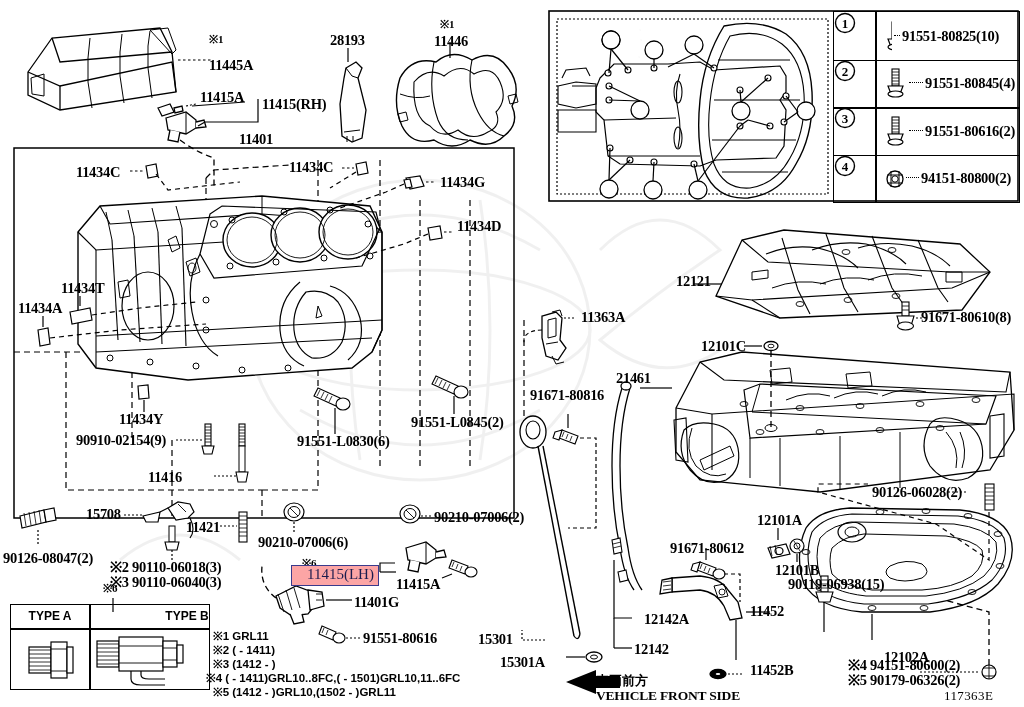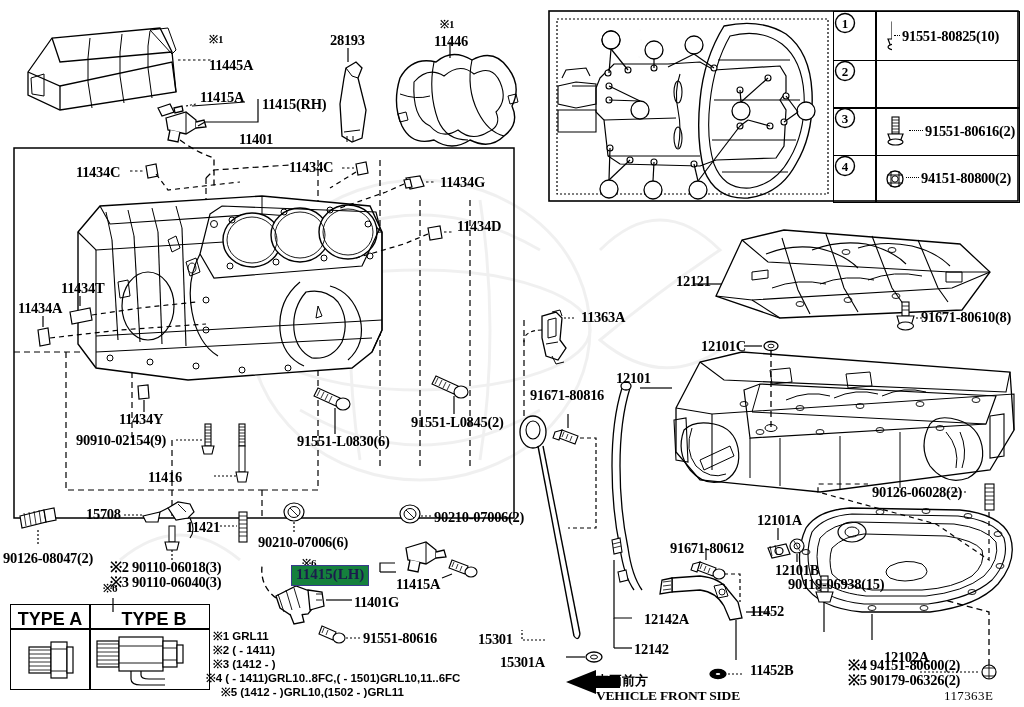--- a/index.html
+++ b/index.html
@@ -18,28 +18,28 @@
   .lbl.xs{font-size:11px;}
   .note{
     position:absolute;font-family:"Liberation Sans",sans-serif;
     font-size:11.5px;font-weight:bold;white-space:nowrap;line-height:1.18;
   }
   .diagid{
     position:absolute;font-family:"Liberation Serif",serif;
     font-size:13px;letter-spacing:0.4px;
   }
   .hilite{
-    position:absolute;background:#15803d;border:1px solid #3a3a8c;
-    color:#1b1b4d;font-family:"Liberation Serif",serif;font-weight:bold;
-    font-size:15px;padding:1px 4px 2px 4px;white-space:nowrap;line-height:1.05;
+    position:absolute;background:#fca5a5;border:1px solid #3a3a8c;
+    color:#1b1b4d;font-family:"Liberation Serif",serif;font-weight:normal;
+    font-size:15px;padding:1px 4px 2px 15px;white-space:nowrap;line-height:1.05;
   }
   .boxtbl{position:absolute;border:1.6px solid #000;background:transparent;}
   .tblhdr{
     font-family:"Liberation Sans",sans-serif;font-weight:bold;
-    font-size:18px;text-align:center;
+    font-size:12px;text-align:center;
   }
   .jp{font-family:"DejaVu Sans",sans-serif;font-size:13px;font-weight:bold;}
   .vfs{font-family:"Liberation Serif",serif;font-size:13.5px;font-weight:bold;letter-spacing:-0.2px;}
   svg{position:absolute;left:0;top:0;}
   .wm{opacity:0.055;}
 </style>
 </head>
 <body>
 
 <div id="stage">
@@ -695,21 +695,21 @@
   <div class="lbl" style="left:500px;top:655px;font-family:Liberation Serif, serif;">15301A</div>
   <div class="lbl" style="left:670px;top:541px;">91671-80612</div>
   <div class="lbl" style="left:644px;top:612px;">12142A</div>
   <div class="lbl" style="left:634px;top:642px;">12142</div>
   <div class="lbl" style="left:750px;top:663px;">11452B</div>
   <div class="lbl" style="left:750px;top:604px;">11452</div>
 
   <div class="lbl" style="left:676px;top:274px;">12121</div>
   <div class="lbl" style="left:921px;top:310px;">91671-80610(8)</div>
   <div class="lbl" style="left:701px;top:339px;">12101C</div>
-  <div class="lbl" style="left:616px;top:371px;">12101</div>
+  <div class="lbl" style="left:616px;top:371px;">21461</div>
   <div class="lbl" style="left:872px;top:485px;">90126-06028(2)</div>
   <div class="lbl" style="left:757px;top:513px;">12101A</div>
   <div class="lbl" style="left:775px;top:563px;">12101B</div>
   <div class="lbl" style="left:788px;top:577px;">90119-06938(15)</div>
   <div class="lbl" style="left:884px;top:650px;">12102A</div>
 
   <div class="lbl" style="left:848px;top:658px;">※4 94151-80600(2)</div>
   <div class="lbl" style="left:848px;top:673px;">※5 90179-06326(2)</div>
 
   <div class="boxtbl" style="left:833px;top:11px;width:185px;height:190px;">
@@ -736,20 +736,30 @@
       <span style="position:relative;left:2px;border-top:1.4px dotted #000;width:14px;height:1px;display:inline-block;top:0;"></span>
       <span class="lbl" style="position:relative;left:4px;top:0;">91551-80825(10)</span>
     </div>
 
     <div style="position:absolute;left:0;top:47.5px;width:41px;height:47.5px;display:flex;align-items:center;justify-content:center;">
       <svg width="22" height="22">
         <circle cx="11" cy="11" r="9.5" fill="#fff" stroke="#000" stroke-width="1.4"></circle>
         <text x="11" y="16" font-family="Liberation Serif, serif" font-size="13" font-weight="bold" text-anchor="middle">2</text>
       </svg>
     </div>
+    <div style="position:absolute;left:41px;top:47.5px;width:144px;height:47.5px;display:flex;align-items:center;">
+      <svg width="24" height="34" style="position:relative;margin-left:8px;">
+        <rect x="9" y="3" width="7" height="17" fill="#fff" stroke="#000" stroke-width="1.1"></rect>
+        <path d="M9 6 H16 M9 9 H16 M9 12 H16 M9 15 H16 M9 18 H16" stroke="#000" stroke-width="0.8"></path>
+        <path d="M5 20 H20 L17 28 H8 Z" fill="#fff" stroke="#000" stroke-width="1.2"></path>
+        <ellipse cx="12.5" cy="28" rx="7.5" ry="3" fill="#fff" stroke="#000" stroke-width="1.2"></ellipse>
+      </svg>
+      <span style="position:relative;left:2px;border-top:1.4px dotted #000;width:14px;height:1px;display:inline-block;"></span>
+      <span class="lbl" style="position:relative;left:4px;">91551-80845(4)</span>
+    </div>
 
     <div style="position:absolute;left:0;top:95px;width:41px;height:47.5px;display:flex;align-items:center;justify-content:center;">
       <svg width="22" height="22">
         <circle cx="11" cy="11" r="9.5" fill="#fff" stroke="#000" stroke-width="1.4"></circle>
         <text x="11" y="16" font-family="Liberation Serif, serif" font-size="13" font-weight="bold" text-anchor="middle">3</text>
       </svg>
     </div>
     <div style="position:absolute;left:41px;top:95px;width:144px;height:47.5px;display:flex;align-items:center;">
       <svg width="24" height="34" style="position:relative;margin-left:8px;">
         <rect x="9" y="3" width="7" height="17" fill="#fff" stroke="#000" stroke-width="1.1"></rect>
@@ -779,21 +789,21 @@
   </div>
 
   <div class="lbl xs" style="left:103px;top:583px;">※6</div>
   <svg width="30" height="16" style="position:absolute;left:105px;top:598px;">
     <path d="M8 0 L8 14" stroke="#000" stroke-width="1.2"></path>
   </svg>
   <div class="boxtbl" style="left:10px;top:604px;width:198px;height:84px;">
     <div style="position:absolute;left:78px;top:0;width:1.6px;height:84px;background:#000;"></div>
     <div style="position:absolute;left:0;top:23px;width:198px;height:1.6px;background:#000;"></div>
     <div class="tblhdr" style="position:absolute;left:0;top:4px;width:78px;">TYPE A</div>
-    <div class="tblhdr" style="position:absolute;left:64px;top:4px;width:118px;padding-left:20px;">TYPE B</div>
+    <div class="tblhdr" style="position:absolute;left:97px;top:4px;width:118px;padding-left:20px;">TYPE B</div>
 
     <svg width="74" height="56" style="position:absolute;left:4px;top:26px;">
       <g stroke="#000" stroke-width="1.2" fill="#fff">
         <rect x="14" y="16" width="22" height="26"></rect>
         <path d="M14 19 H36 M14 23 H36 M14 27 H36 M14 31 H36 M14 35 H36 M14 39 H36" stroke-width="0.8"></path>
         <rect x="36" y="11" width="16" height="36"></rect>
         <path d="M36 18 H52 M36 40 H52" stroke-width="0.9"></path>
         <rect x="52" y="16" width="6" height="26"></rect>
       </g>
     </svg>
@@ -810,20 +820,20 @@
         <path d="M38 40 L38 48 Q38 54 48 54 L72 54" fill="none"></path>
         <path d="M48 40 L48 44 Q48 48 56 48 L72 48" fill="none"></path>
       </g>
     </svg>
   </div>
 
   <div class="note" style="left:213px;top:630px;">※1 GRL11</div>
   <div class="note" style="left:213px;top:644px;">※2 (     - 1411)</div>
   <div class="note" style="left:213px;top:658px;">※3 (1412 -      )</div>
   <div class="note" style="left:206px;top:672px;">※4 (     - 1411)GRL10..8FC,(      - 1501)GRL10,11..6FC</div>
-  <div class="note" style="left:213px;top:686px;margin-left:8px;">※5 (1412 -      )GRL10,(1502 -      )GRL11</div>
+  <div class="note" style="left:213px;top:686px;">※5 (1412 -      )GRL10,(1502 -      )GRL11</div>
 
   <div class="jp" style="position:absolute;left:596px;top:672px;">車両前方</div>
   <div class="vfs" style="position:absolute;left:596px;top:688px;">VEHICLE FRONT SIDE</div>
 
   <div class="diagid" style="left:944px;top:688px;">117363E</div>
 
 </div>
 
 </body></html>

